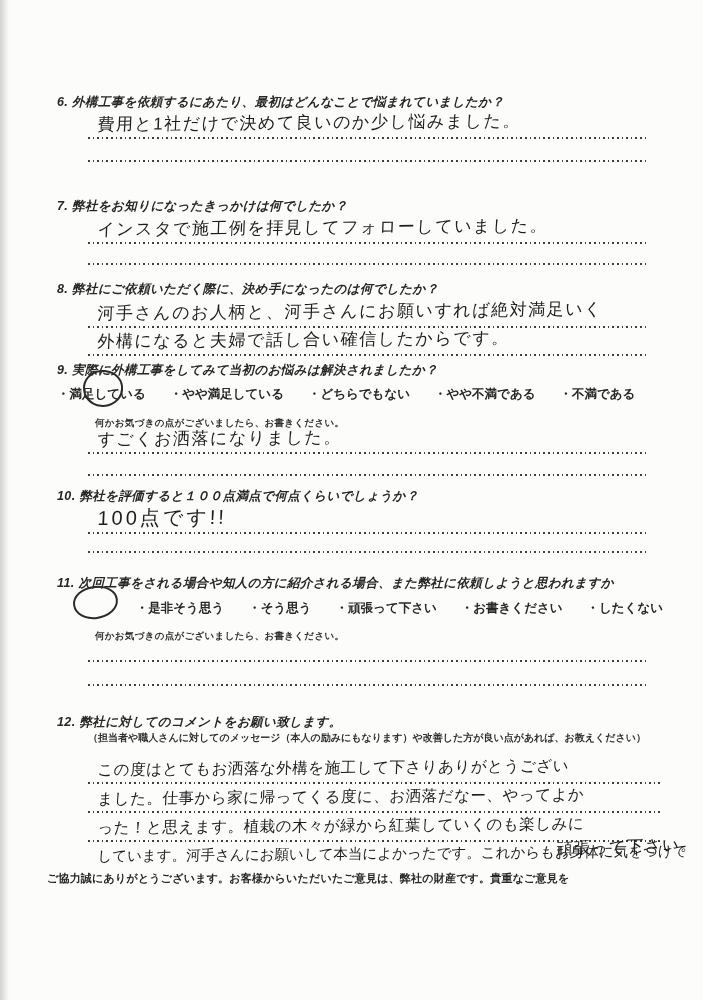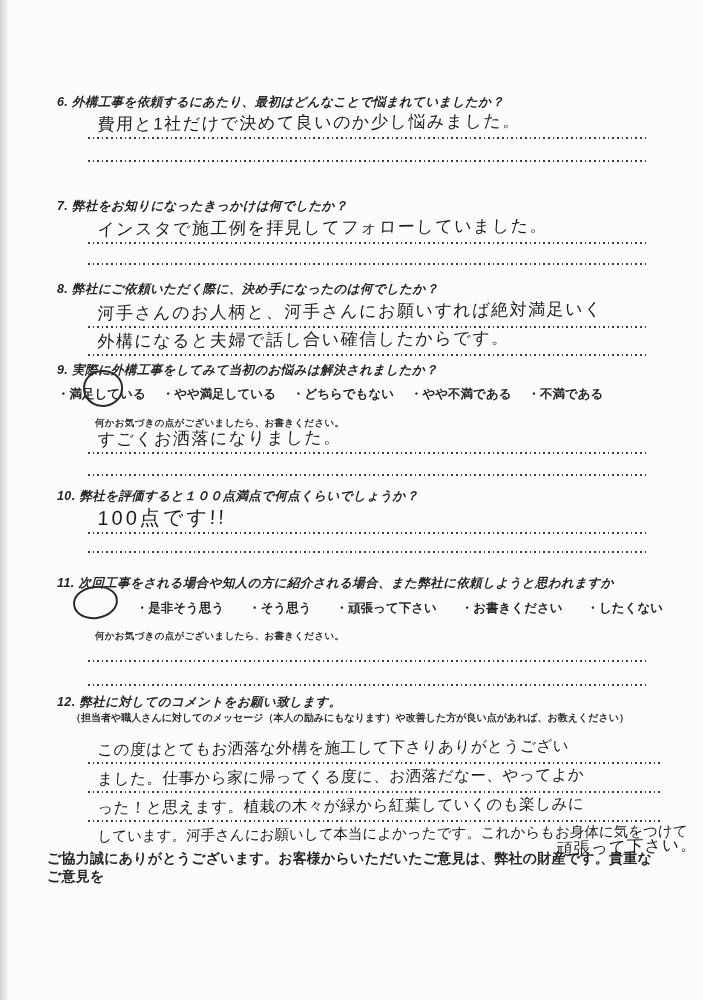--- a/index.html
+++ b/index.html
@@ -73,24 +73,25 @@
     line-height: 12px;
     color: #303030;
     letter-spacing: 0.3px;
   }
   .subnote {
     margin: 1px 0 0 14px;
     font-size: 10px;
     font-weight: bold;
     line-height: 13px;
     color: #303030;
+    text-align: center;
   }
   .footer {
     margin: 3px 0 0 -10px;
-    font-size: 14px;
+    font-size: 11px;
     font-weight: bold;
     line-height: 17.5px;
     color: #272727;
     letter-spacing: 0.2px;
   }
   .circle-mark {
     position: absolute;
     border: 2.2px solid #2b2b2b;
     border-radius: 50% 48% 52% 50%;
     pointer-events: none;
@@ -143,21 +144,21 @@
       <div class="dotline"></div>
     </div>
     <div class="ansline" style="margin-top:3px;">
       <span class="hw">外構になると夫婦で話し合い確信したからです。</span>
       <div class="dotline"></div>
     </div>
   </section>
 
   <section>
     <p class="qtitle" style="margin-top:6px;"><span>9.</span> <span>実際に外構工事をしてみて当初のお悩みは解決されましたか？</span></p>
-    <div class="options" style="margin-top:8px; gap:16px;">
+    <div class="options" style="margin-top:8px; gap:24px;">
       <span>・満足している</span>
       <span>・やや満足している</span>
       <span>・どちらでもない</span>
       <span>・やや不満である</span>
       <span>・不満である</span>
     </div>
     <p class="note" style="margin-top:14px;">何かお気づきの点がございましたら、お書きください。</p>
     <div class="ansline">
       <span class="hw">すごくお洒落になりました。</span>
       <div class="dotline"></div>
@@ -190,21 +191,21 @@
     <p class="note" style="margin-top:13px;">何かお気づきの点がございましたら、お書きください。</p>
     <div class="ansline" style="margin-top:18px;">
       <div class="dotline"></div>
     </div>
     <div class="ansline" style="margin-top:22px;">
       <div class="dotline"></div>
     </div>
   </section>
 
   <section>
-    <p class="qtitle" style="margin-top:8px;"><span>12.</span> <span>弊社に対してのコメントをお願い致します。</span></p>
+    <p class="qtitle" style="margin-top:28px;"><span>12.</span> <span>弊社に対してのコメントをお願い致します。</span></p>
     <p class="subnote">（担当者や職人さんに対してのメッセージ（本人の励みにもなります）や改善した方が良い点があれば、お教えください）</p>
     <div class="ansline wide" style="margin-top:15px;">
       <span class="hw small">この度はとてもお洒落な外構を施工して下さりありがとうござい</span>
       <div class="dotline"></div>
     </div>
     <div class="ansline wide" style="margin-top:4px;">
       <span class="hw small">ました。仕事から家に帰ってくる度に、お洒落だなー、やってよか</span>
       <div class="dotline"></div>
     </div>
     <div class="ansline wide" style="margin-top:4px;">

